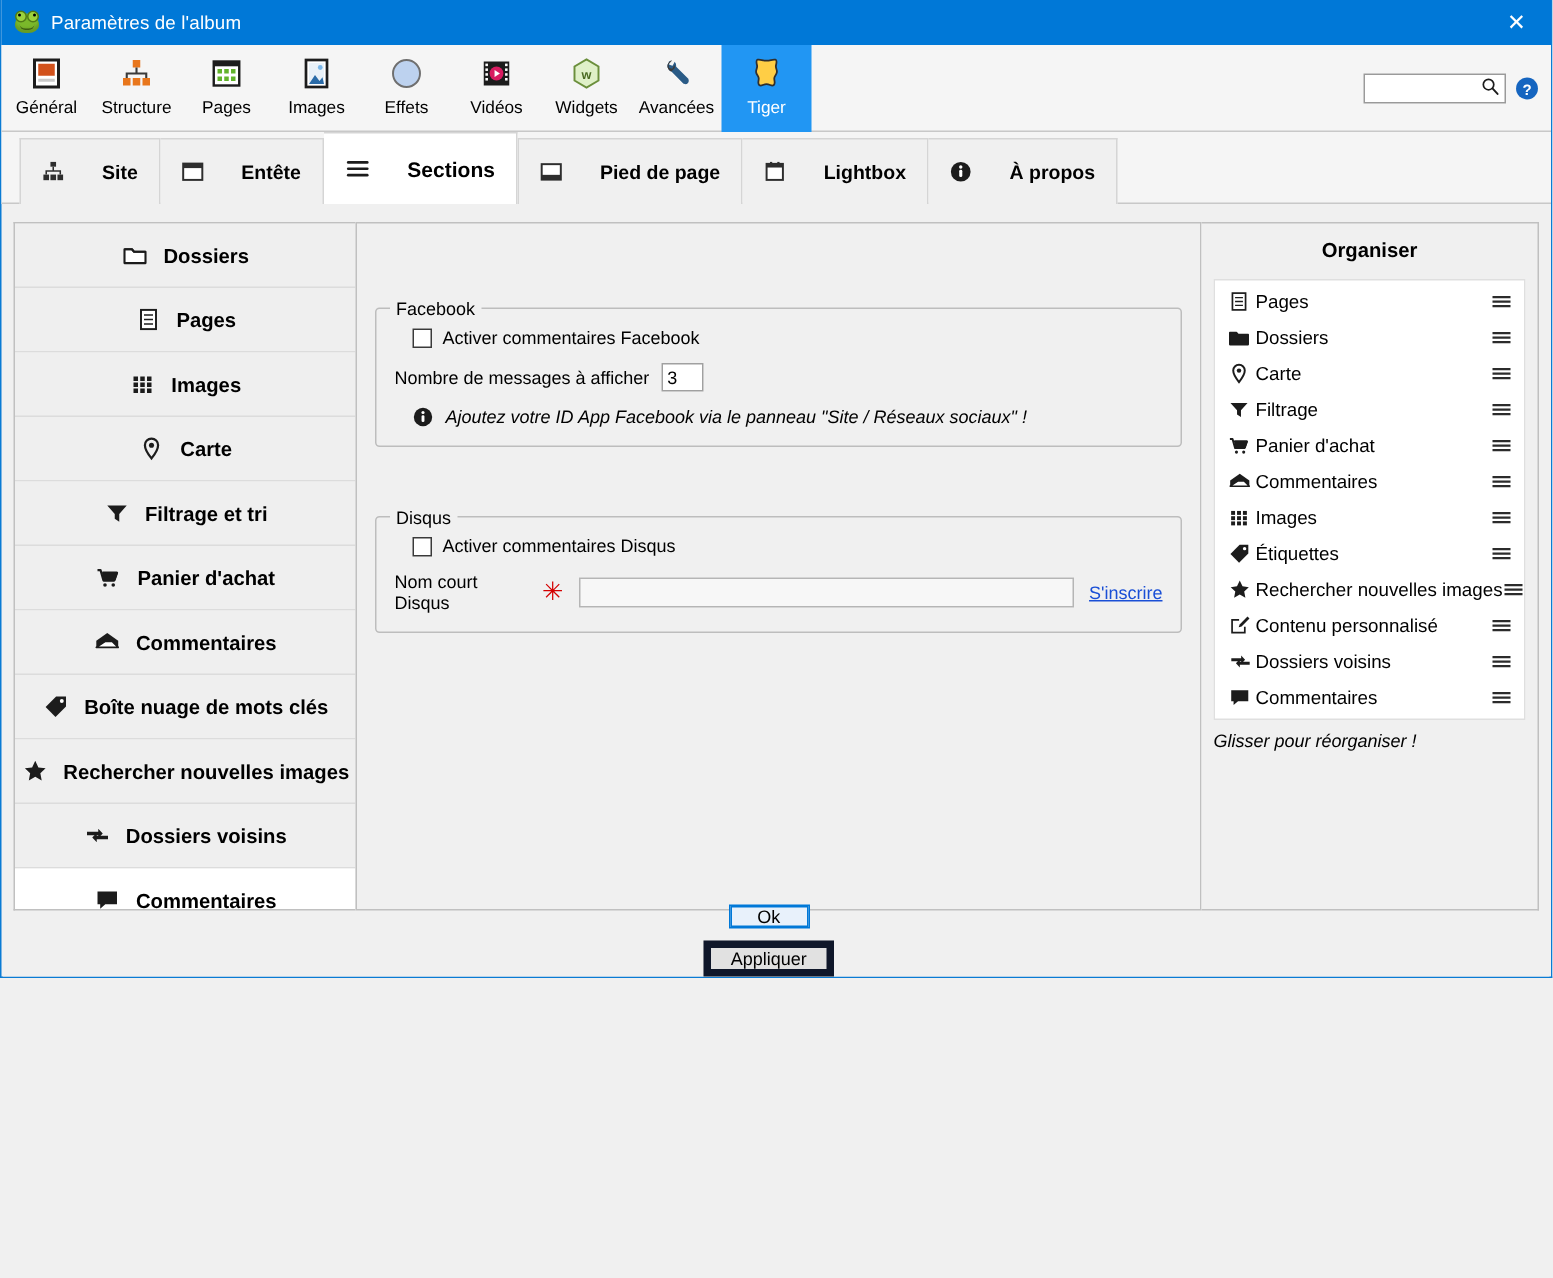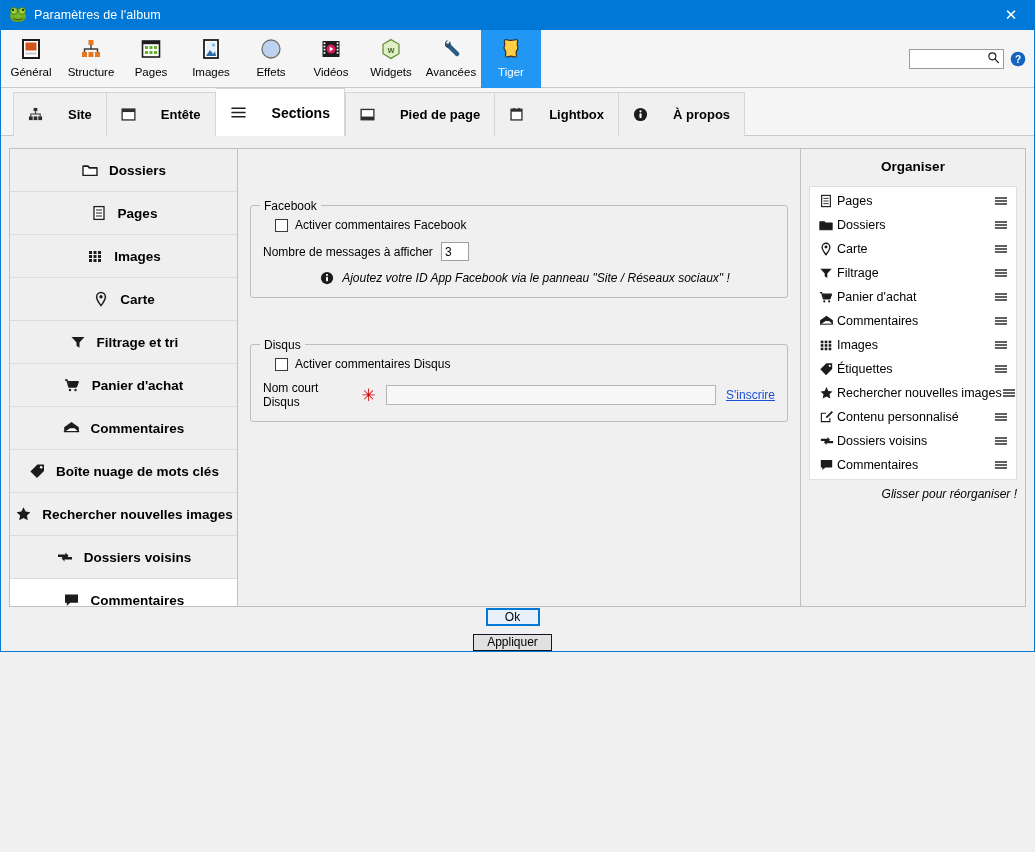--- a/index.html
+++ b/index.html
@@ -227,21 +227,21 @@
     height: 20px;
     border: 1px solid #b5b5b5;
     background: #f7f7f7;
     outline: none;
     font-size: 12px; padding: 0 4px;
     font-family: "Liberation Sans", sans-serif;
   }
   .hint {
     display: flex; align-items: center; gap: 8px;
     padding-left: 12px;
-    font-style: italic; font-size: 12px; justify-content: center;
+    font-style: italic; font-size: 12px;
   }
   .info-ico { width: 14px; height: 14px; flex: 0 0 auto; }
   .asterisk { color: #d40000; font-size: 17px; margin: 0 10px 0 8px; line-height: 1; font-family: "DejaVu Sans", sans-serif; }
   .link { color: #1a4fd6; text-decoration: underline; font-size: 12px; margin-left: 10px; }
 
   
   .organiser {
     width: 225px;
     background: #f0f0f0;
     border: 1px solid #c0c0c0;
@@ -260,42 +260,42 @@
   .org-item {
     height: 24px;
     display: flex; align-items: center;
     padding: 0 8px 0 9px;
     font-size: 12.5px;
   }
   .org-ico { width: 18px; display:flex; align-items:center; justify-content:flex-start; flex:0 0 auto; }
   .org-label { flex: 1; white-space: nowrap; }
   .org-grip { display: flex; align-items: center; color: #2b2b2b; }
   .org-foot {
-    text-align: right;
+    text-align: left;
     font-style: italic;
     font-size: 12px;
     margin-top: 7px;
   }
 
   
   .footer {
     position: absolute;
     left: 1px; right: 1px; bottom: 0;
     height: 43px;
     background: #f0f0f0;
     display: flex; align-items: center; justify-content: flex-end;
     padding-right: 10px;
     gap: 8px;
     flex-direction: column;
   }
   .btn {
     min-width: 46px; height: 24px;
     padding: 0 13px;
     font-size: 12px;
-    border: 1px solid #0f172a;
+    border: 5px solid #0f172a;
     background: #e1e1e1;
     font-family: "Liberation Sans", sans-serif;
   }
   .btn.primary {
     background: #e8f1fb;
     border: 1px solid #0078d7;
     outline: 1px solid #0078d7;
     outline-offset: -2px;
     min-width: 54px;
   }

